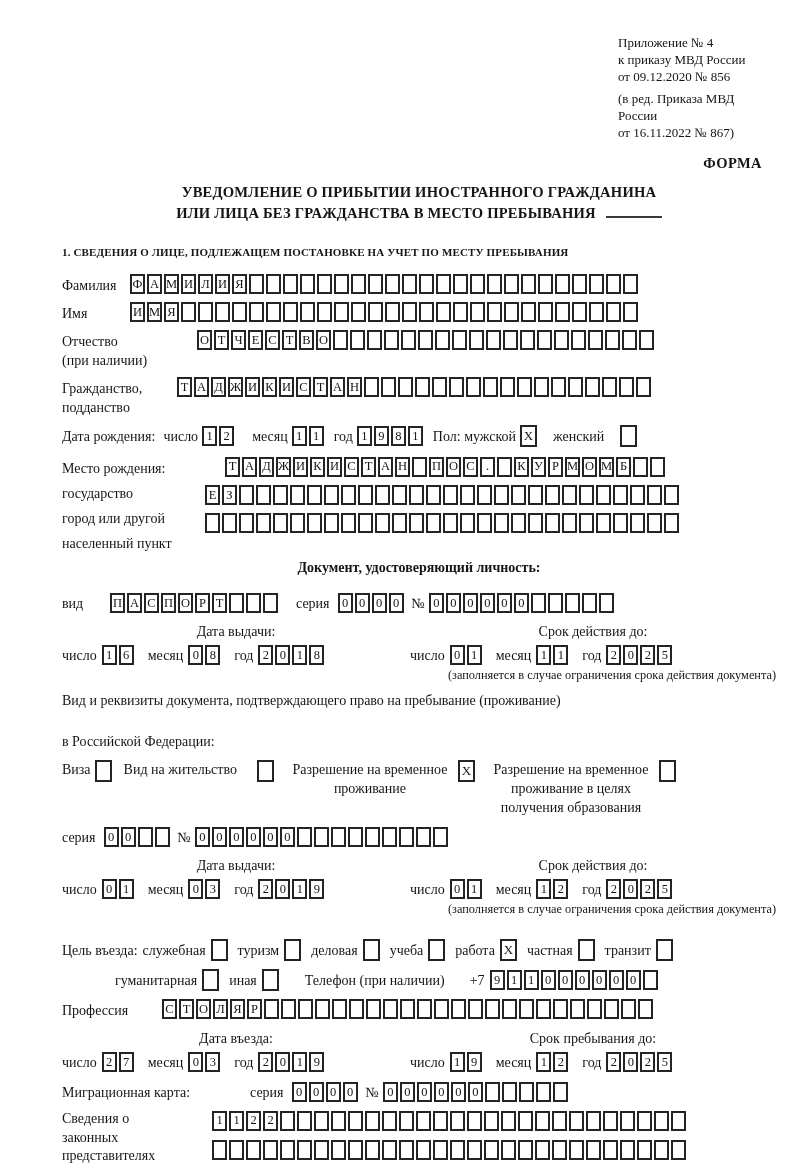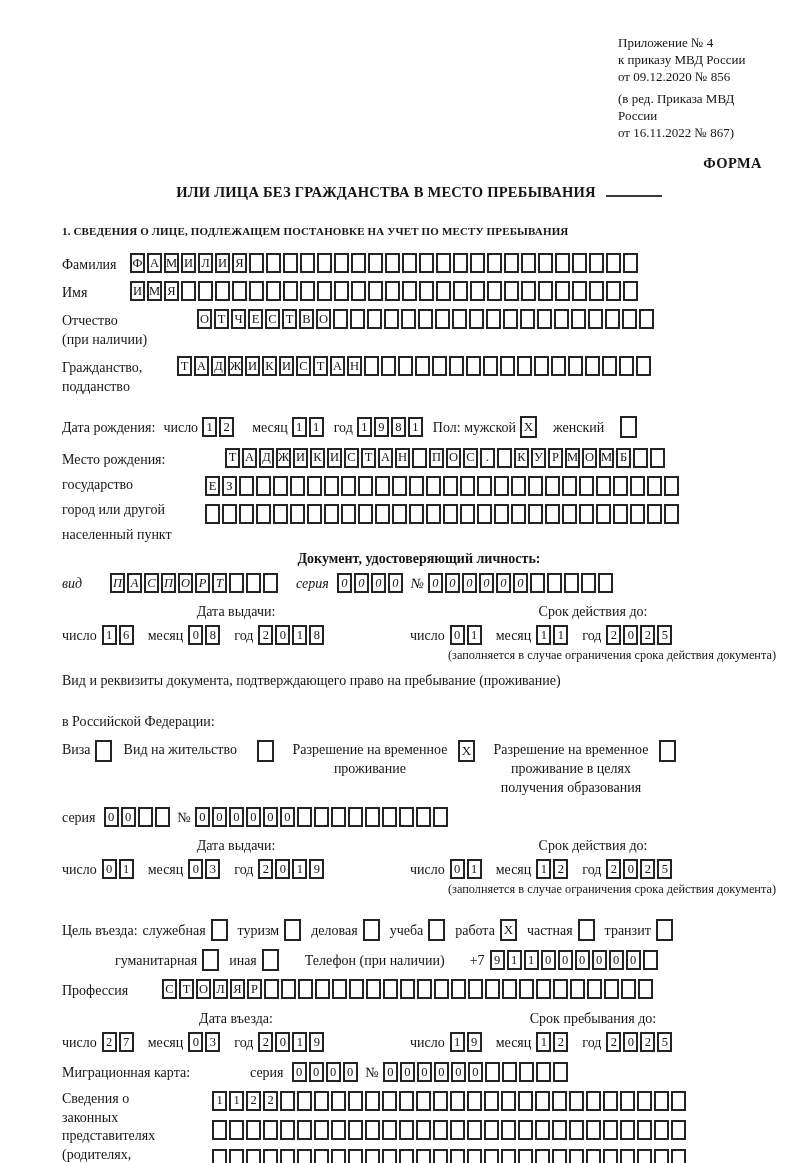--- a/index.html
+++ b/index.html
@@ -75,20 +75,21 @@
     <div>к приказу МВД России</div>
     <div>от 09.12.2020 № 856</div>
     <div class="ref-gap"></div>
     <div>(в ред. Приказа МВД России</div>
     <div>от 16.11.2022 № 867)</div>
   </div>
 
   <div class="forma">ФОРМА</div>
 
   <div class="title">
+    <div>УВЕДОМЛЕНИЕ О ПРИБЫТИИ ИНОСТРАННОГО ГРАЖДАНИНА</div>
     <div><span>ИЛИ ЛИЦА БЕЗ ГРАЖДАНСТВА В МЕСТО ПРЕБЫВАНИЯ</span><span class="title-blank"></span></div>
   </div>
 
   <div class="sec1">1. СВЕДЕНИЯ О ЛИЦЕ, ПОДЛЕЖАЩЕМ ПОСТАНОВКЕ НА УЧЕТ ПО МЕСТУ ПРЕБЫВАНИЯ</div>
 
   <div class="row" style="margin-top:16px;">
     <div class="t lab lw68">Фамилия</div>
     <div class="cells">
         <div class="cell">Ф</div>
         <div class="cell">А</div>
@@ -225,21 +226,21 @@
         <div class="cell"></div>
         <div class="cell"></div>
         <div class="cell"></div>
         <div class="cell"></div>
         <div class="cell"></div>
         <div class="cell"></div>
         <div class="cell"></div>
       </div>
   </div>
 
-  <div class="rowc" style="margin-top:20px;">
+  <div class="rowc" style="margin-top:8px;">
     <span class="t mr8">Дата рождения:</span>
     <span class="t mr4">число</span>
     <span class="cells mr8">
         <div class="cell">1</div>
         <div class="cell">2</div>
       </span>
     <span class="t mr4 ml8">месяц</span>
     <span class="cells mr8">
         <div class="cell">1</div>
         <div class="cell">1</div>
@@ -351,21 +352,21 @@
           <div class="cell"></div>
           <div class="cell"></div>
           <div class="cell"></div>
           <div class="cell"></div>
         </div>
     </div>
   </div>
 
   <div class="t b center" style="margin-top:2px;">Документ, удостоверяющий личность:</div>
 
-  <div class="rowc" style="margin-top:5px;font-style:italic;">
+  <div class="rowc" style="margin-top:16px;">
     <span class="t" style="width:48px;">вид</span>
     <span class="cells">
         <div class="cell">П</div>
         <div class="cell">А</div>
         <div class="cell">С</div>
         <div class="cell">П</div>
         <div class="cell">О</div>
         <div class="cell">Р</div>
         <div class="cell">Т</div>
         <div class="cell"></div>

